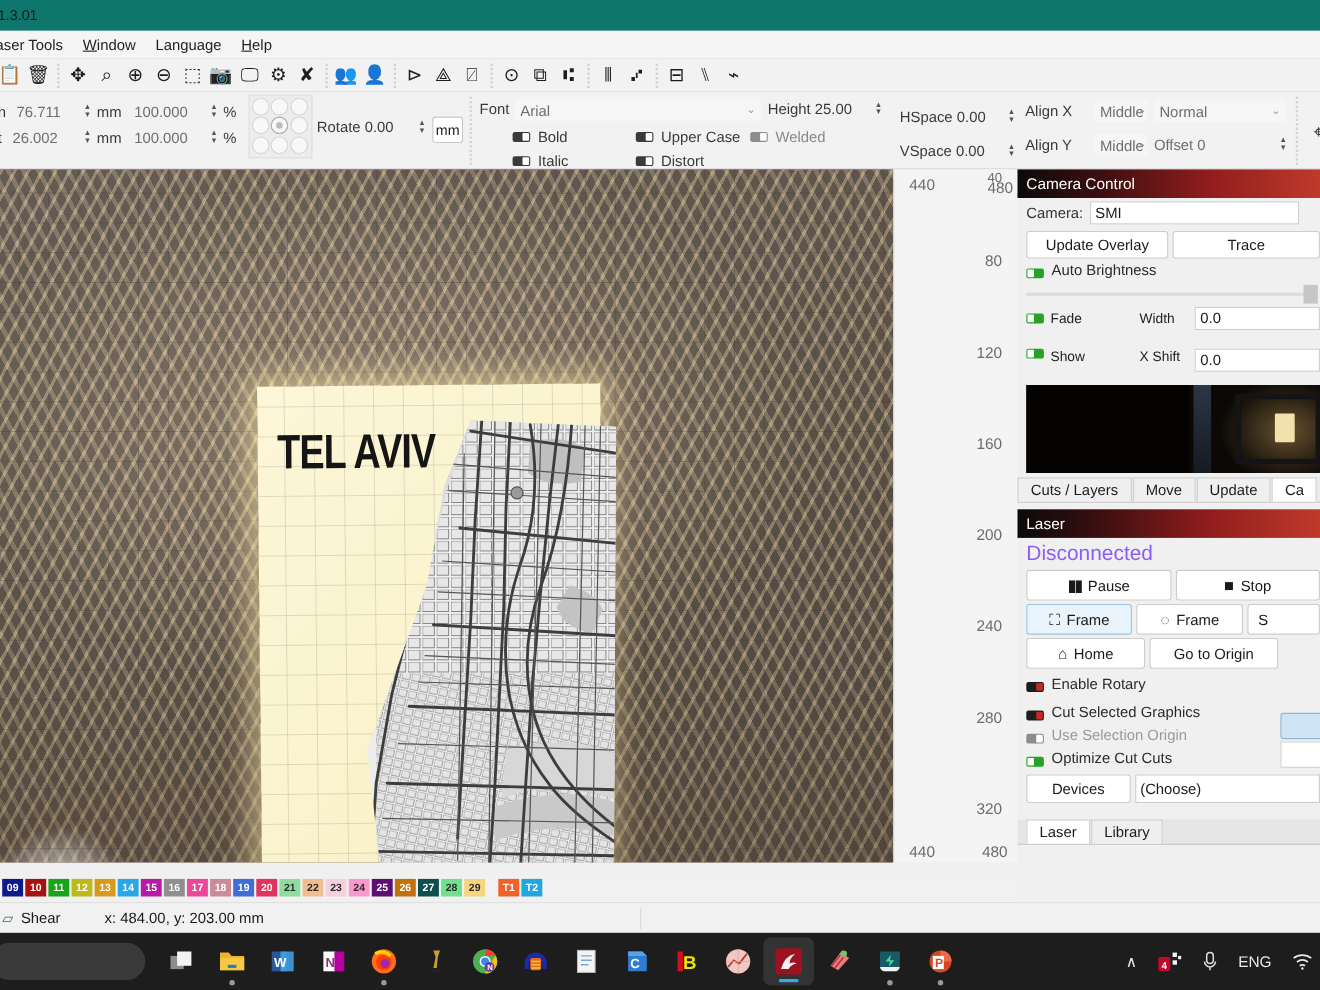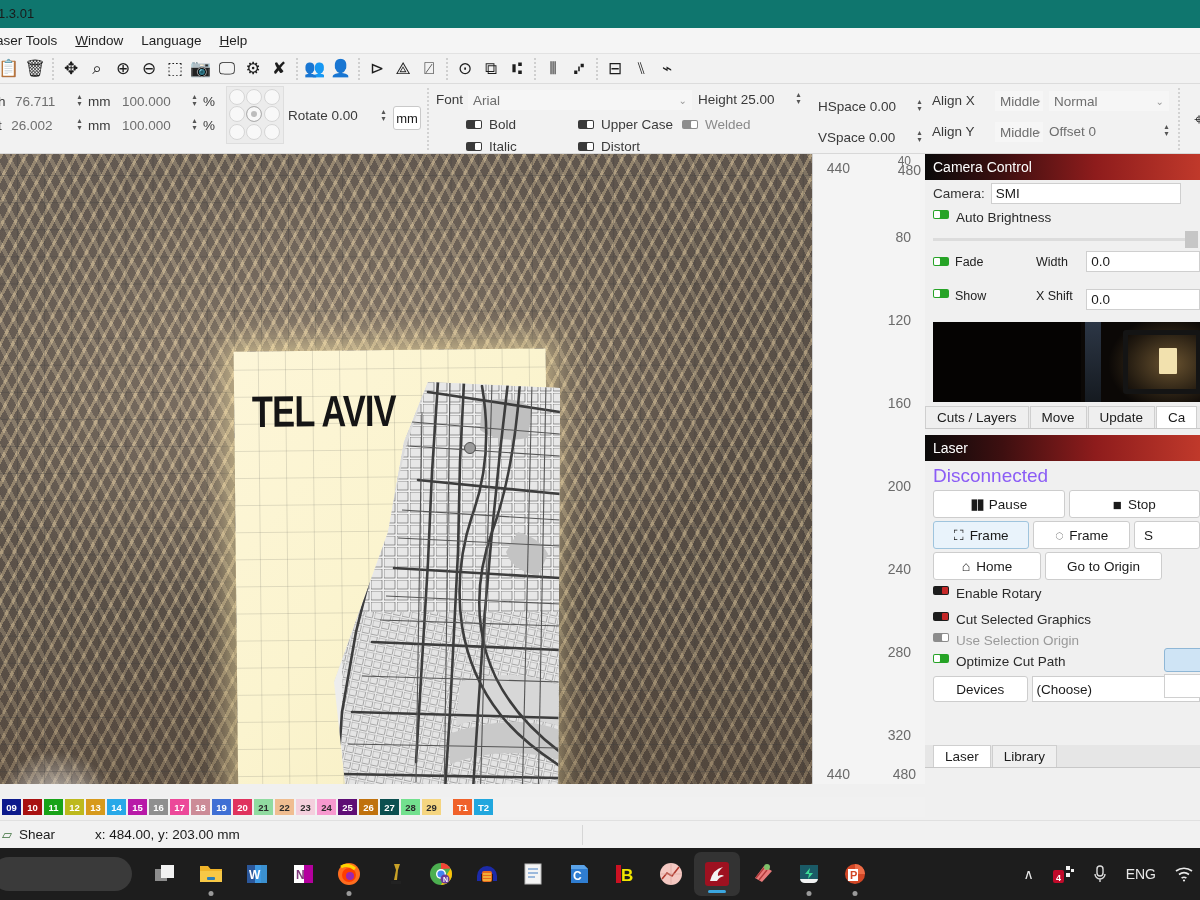--- a/index.html
+++ b/index.html
@@ -170,21 +170,21 @@
     padding: 3px 0 3px 8px; gap: 6px; }
   .camrow .k { font-size: 13.5px; color: #333; }
   .txtfield { background: #fff; border: 1px solid #cfcfcf; height: 21px;
     display: flex; align-items: center; padding: 0 4px; font-size: 13.5px; color: #1a1a1a; }
   .btn {
     background: #fff; border: 1px solid #cdcdcd; border-radius: 3px;
     height: 25px; display: flex; align-items: center; justify-content: center;
     font-size: 13.5px; color: #1a1a1a; gap: 6px;
   }
   .btn.sel { background: #e9f3fb; border-color: #9fc4dd; }
-  .togrow { display: flex; align-items: flex-start; gap: 7px; padding: 3px 0 3px 8px;
+  .togrow { display: flex; align-items: flex-end; gap: 7px; padding: 3px 0 3px 8px;
     font-size: 13.5px; color: #2a2a2a; }
   .togrow.dim { color: #9a9a9a; }
   .slider { height: 3px; background: #dcdcdc; position: relative; }
   .slider i { position: absolute; right: 0; top: -7px; width: 13px; height: 17px;
     background: #c6c6c6; display: block; }
   .campreview { position: relative; background: #000; overflow: hidden; }
   .tabsrow { display: flex; align-items: flex-end; height: 23px;
     border-bottom: 1px solid #c8c8c8; background: #eaeaea; }
   .tab { height: 22px; padding: 0 11px; display: flex; align-items: center;
     font-size: 13.5px; color: #1c1c1c; background: #efefef;
@@ -495,20 +495,24 @@
       <span>Camera Control</span>
     </div>
 
     <div class="camrow">
       <span class="k">Camera:</span>
       <div class="txtfield" style="width:190px">
         <span>SMI</span>
       </div>
     </div>
 
+    <div style="display:flex;gap:4px;padding:3px 0 0 8px">
+      <div class="btn" style="width:154px">Update Overlay</div>
+      <div class="btn" style="width:160px">Trace</div>
+    </div>
 
     <div class="togrow">
       <span class="tgl on">
           <i></i>
         </span>
       <span>Auto Brightness</span>
     </div>
 
     <div class="slider" style="margin:10px 0 10px 8px;width:265px">
         <i></i>
@@ -602,21 +606,21 @@
     <div class="togrow dim">
       <span class="tgl off-gray">
           <i></i>
         </span>
       <span>Use Selection Origin</span>
     </div>
     <div class="togrow">
       <span class="tgl on">
           <i></i>
         </span>
-      <span>Optimize Cut Path</span>
+      <span>Optimize Cut Cuts</span>
     </div>
 
     <div style="position:absolute;left:239px;top:494px;width:44px;height:24px;background:#cfe4f5;border:1px solid #8fb7d6;border-radius:3px"></div>
     <div style="position:absolute;left:239px;top:520px;width:44px;height:24px;background:#fff;border:1px solid #d0d0d0"></div>
 
     <div style="display:flex;gap:4px;padding-left:8px;margin-top:4px">
       <div class="btn" style="width:96px;height:26px">Devices</div>
       <div class="combo" style="width:171px;height:26px;background:#fff;border:1px solid #cdcdcd;color:#1a1a1a">
         <span class="cv">(Choose)</span>
       </div>

